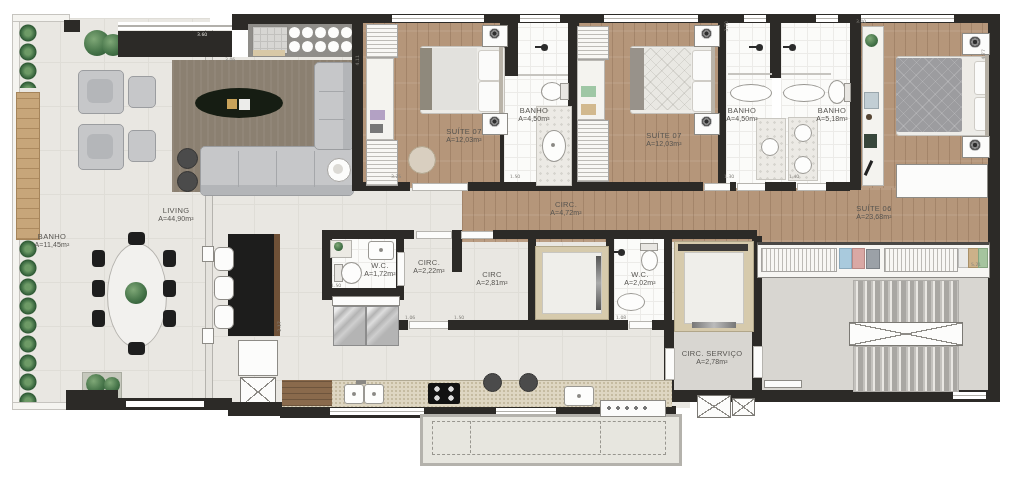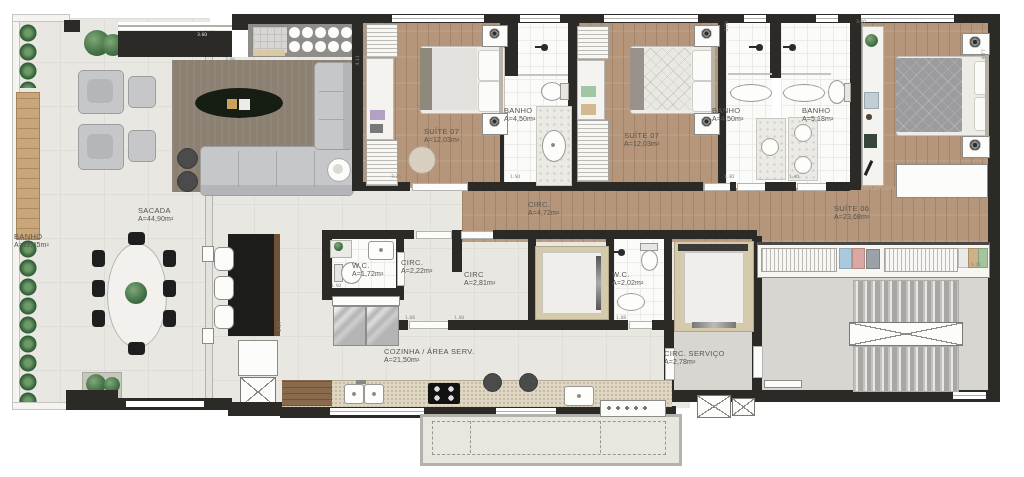--- a/index.html
+++ b/index.html
@@ -35,21 +35,21 @@
   .washer{position:absolute;background:#b4b4b4;border:1px solid #8c8c8c;background-image:linear-gradient(135deg,rgba(255,255,255,.75) 8%,transparent 20%,rgba(255,255,255,.55) 30%,transparent 42%,rgba(255,255,255,.35) 52%,transparent 64%)}
   .counter{position:absolute;background-color:#ded6c2;background-image:radial-gradient(#c5bba0 .7px,transparent 1px);background-size:4px 4px;border-top:1px solid #b2aa94}
   .woodcab{position:absolute;background-color:#8a6a4c;background-image:repeating-linear-gradient(0deg,rgba(0,0,0,.2) 0 1px,transparent 1px 6px)}
   .treads{position:absolute;background:repeating-linear-gradient(90deg,#c4c2be 0 2px,#e9e7e3 2px 4px,#a9a7a3 4px 8.6px);border:1px solid #b0aeaa}
   .elev{position:absolute;background:#d6caac;border:1px solid #b1a689}
   .cab{position:absolute;background:#efeeea;border:1px solid #c8c6c1}
   .gback{position:absolute;background:#8f8d89}
   .shead{position:absolute;width:7px;height:7px;border-radius:50%;background:#2b2b2b}
   .sarm{position:absolute;background:#2b2b2b}
   .glassline{position:absolute;background:#c6c4bf}
-  .lbl{position:absolute;text-align:left;color:#55534f;font:400 7.5px/1.25 "Liberation Sans",sans-serif;letter-spacing:.35px}
+  .lbl{position:absolute;text-align:center;color:#55534f;font:400 7.5px/1.25 "Liberation Sans",sans-serif;letter-spacing:.35px}
   .lbl .rn{display:block}
   .lbl .ar{display:block;font-size:7px;letter-spacing:.1px}
   .dim{position:absolute;color:#85837e;font:400 4.6px/1 "DejaVu Sans",sans-serif;white-space:nowrap}
   .dim.light{color:#dedcd7}
   .dim.rot{transform:rotate(-90deg)}
   .wrc{position:absolute;width:11px;height:11px;border-radius:50%;background:#fdfdfc}
 </style>
 </head>
 <body>
 
@@ -354,21 +354,21 @@
   <div class="a" style="left:600px;top:421px;width:1px;height:32px;border-left:1px dashed #98968f"></div>
   <div class="white-box" style="left:600px;top:400px;width:64px;height:15px;background-image:radial-gradient(circle at 8px 7px,#777 1.6px,transparent 2px),radial-gradient(circle at 17px 7px,#777 1.6px,transparent 2px),radial-gradient(circle at 26px 7px,#777 1.6px,transparent 2px),radial-gradient(circle at 35px 7px,#777 1.6px,transparent 2px),radial-gradient(circle at 44px 7px,#777 1.6px,transparent 2px)"></div>
   <div class="xbox" style="left:697px;top:395px;width:32px;height:21px"></div>
   <div class="xbox" style="left:732px;top:398px;width:21px;height:16px"></div>
 
   <div class="lbl" style="left:14px;top:232px;width:76px">
       <span class="rn">BANHO</span>
       <span class="ar">A=11,45m²</span>
     </div>
   <div class="lbl" style="left:138px;top:206px;width:76px">
-      <span class="rn">SACADA</span>
+      <span class="rn">LIVING</span>
       <span class="ar">A=44,90m²</span>
     </div>
   <div class="lbl" style="left:424px;top:127px;width:80px">
       <span class="rn">SUÍTE 07</span>
       <span class="ar">A=12,03m²</span>
     </div>
   <div class="lbl" style="left:504px;top:106px;width:60px">
       <span class="rn">BANHO</span>
       <span class="ar">A=4,50m²</span>
     </div>
@@ -400,24 +400,20 @@
       <span class="rn">CIRC.</span>
       <span class="ar">A=2,22m²</span>
     </div>
   <div class="lbl" style="left:464px;top:270px;width:56px">
       <span class="rn">CIRC</span>
       <span class="ar">A=2,81m²</span>
     </div>
   <div class="lbl" style="left:612px;top:270px;width:56px">
       <span class="rn">W.C.</span>
       <span class="ar">A=2,02m²</span>
-    </div>
-  <div class="lbl" style="left:384px;top:347px;width:180px">
-      <span class="rn">COZINHA / ÁREA SERV.</span>
-      <span class="ar">A=21,50m²</span>
     </div>
   <div class="lbl" style="left:664px;top:349px;width:96px">
       <span class="rn">CIRC. SERVIÇO</span>
       <span class="ar">A=2,78m²</span>
     </div>
 
   <span class="dim light" style="left:197px;top:33px">3.60</span>
   <span class="dim" style="left:225px;top:58px">3.06</span>
   <span class="dim" style="left:391px;top:175px">3.25</span>
   <span class="dim" style="left:510px;top:175px">1.50</span>

